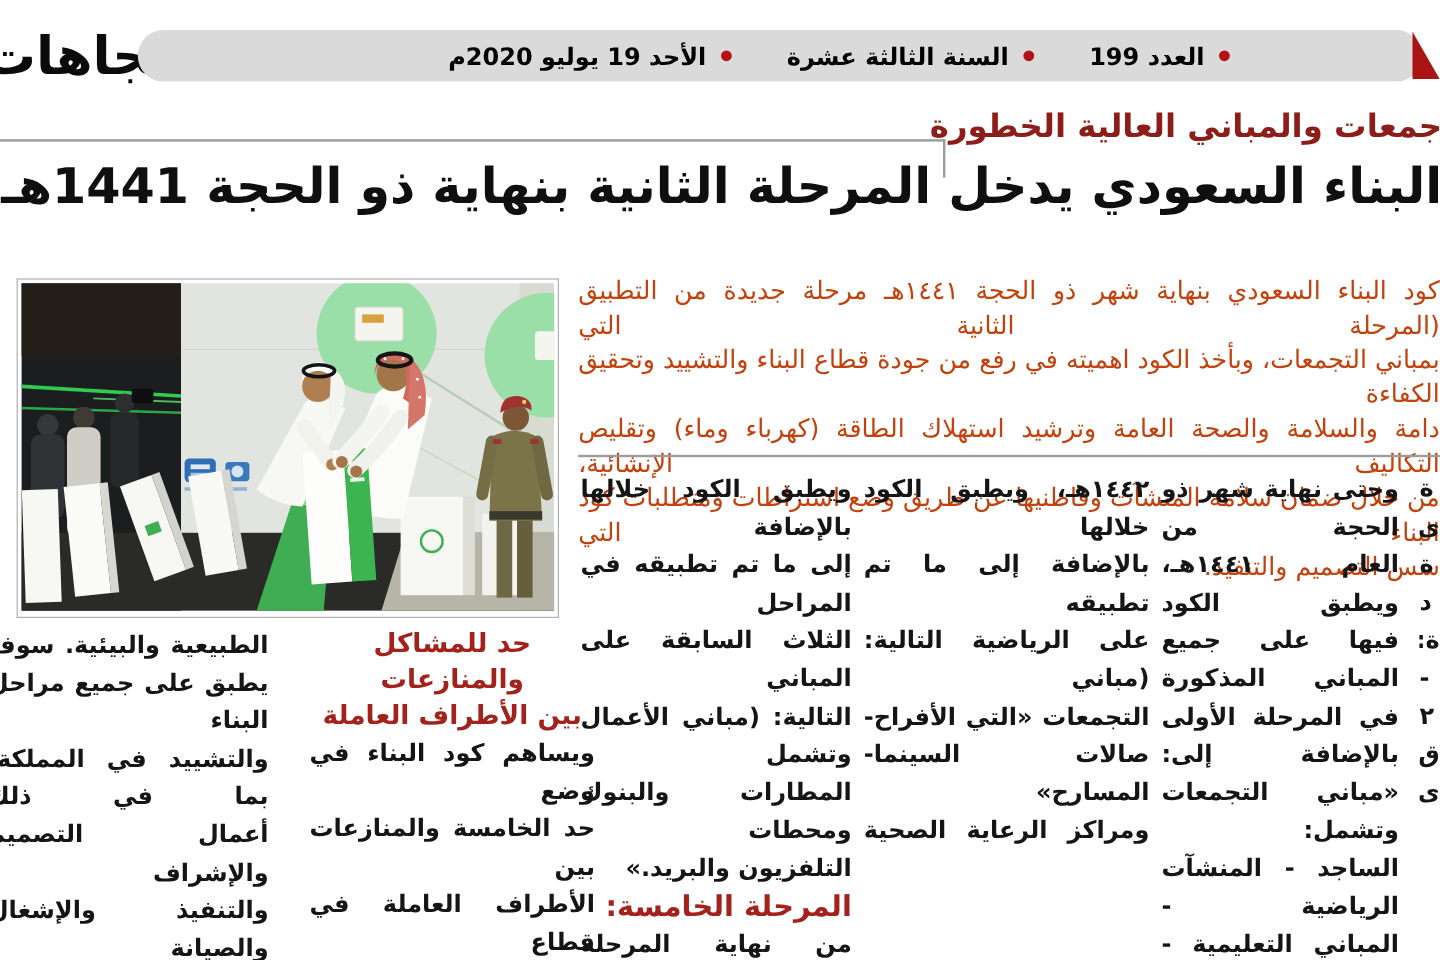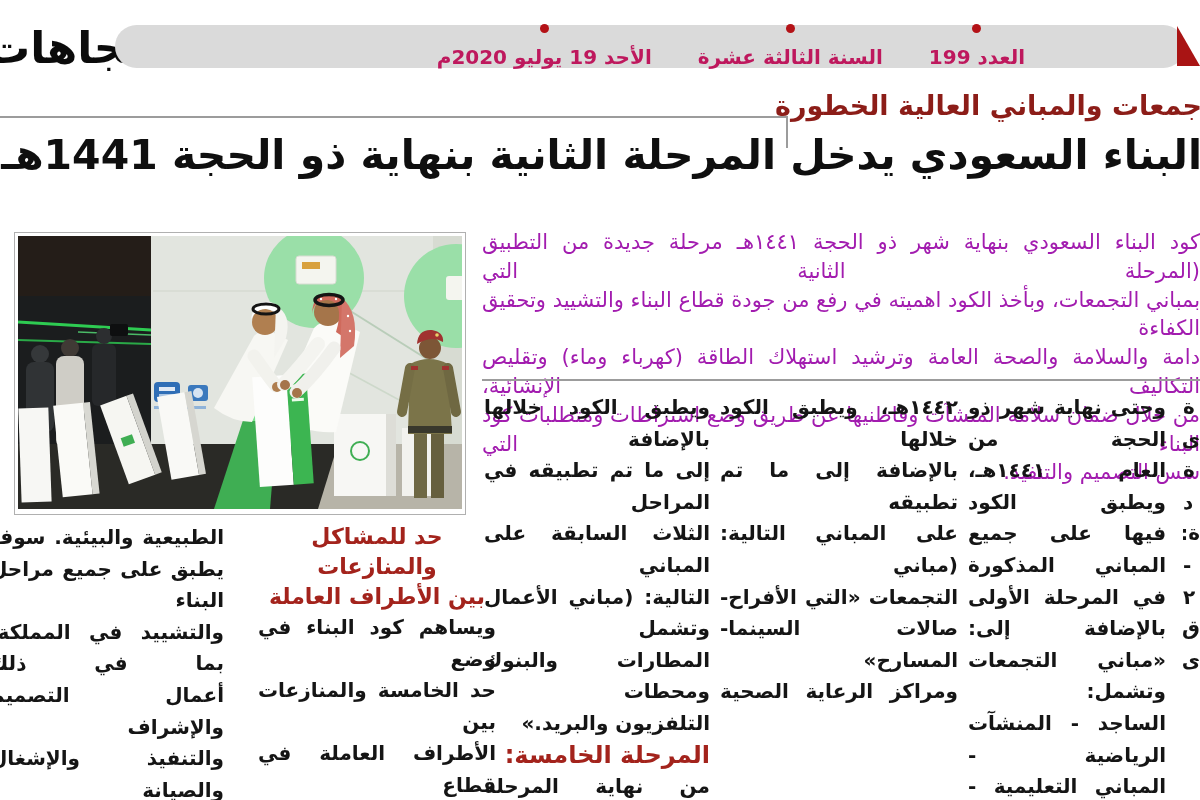--- a/index.html
+++ b/index.html
@@ -4,31 +4,31 @@
 <style>
   html,body{margin:0;padding:0;background:#ffffff;}
   #page{
     position:relative;width:1200px;height:800px;overflow:hidden;background:#ffffff;
     font-family:"DejaVu Sans",sans-serif;direction:rtl;
   }
   
   .brand{position:absolute;left:-14px;top:22px;font-size:44px;font-weight:bold;color:#0b0b0b;direction:rtl;white-space:nowrap;}
   .pill{position:absolute;left:115px;top:25px;width:1070px;height:43px;background:#dadada;border-radius:22px;display:flex;align-items:center;}
   .pill-items{display:flex;align-items:center;gap:46px;padding-right:160px;width:100%;box-sizing:border-box;direction:rtl;justify-content:flex-start;}
-  .pill-item{display:flex;align-items:center;gap:12px;font-size:20px;font-weight:bold;color:#be185d;white-space:nowrap;flex-direction:column;}
+  .pill-item{display:flex;align-items:center;gap:12px;font-size:20px;font-weight:bold;color:#000000;white-space:nowrap;}
   .dot{width:9px;height:9px;border-radius:50%;background:#b41217;flex:0 0 auto;}
   .corner-flag{position:absolute;right:0;top:26px;width:23px;height:40px;background:#a91414;clip-path:polygon(0 0,0 100%,100% 100%);}
   
   .kicker{position:absolute;right:-2px;top:90px;font-size:27px;font-weight:bold;color:#8c1d18;white-space:nowrap;}
   .kicker-rule-h{position:absolute;left:0;top:116px;width:788px;height:2px;background:#9c9c9c;}
   .kicker-rule-v{position:absolute;left:786px;top:116px;width:2px;height:32px;background:#9c9c9c;}
   .headline{position:absolute;right:-2px;top:126px;margin:0;font-size:41px;font-weight:bold;color:#0f0f0f;white-space:nowrap;line-height:1.45;}
   
   .lede{position:absolute;left:482px;top:228px;width:718px;direction:rtl;}
-  .lede-line{font-size:21px;line-height:28.8px;color:#a21caf;text-align:justify;text-align-last:justify;}
+  .lede-line{font-size:21px;line-height:28.8px;color:#c2410c;text-align:justify;text-align-last:justify;}
   .lede-line.end{text-align-last:right;}
   .col-rule{position:absolute;left:482px;top:379px;width:718px;height:2px;background:#9c9c9c;}
   
   .photo{position:absolute;left:14px;top:232px;margin:0;width:452px;height:283px;background:#fff;border:1px solid #b0b0b0;box-sizing:border-box;padding:3px;}
   .photo svg{display:block;width:444px;height:273px;}
   
   .col{position:absolute;top:392px;direction:rtl;}
   .colA{right:34px;width:198px;}
   .colB{right:242px;width:238px;}
   .colC{right:490px;width:226px;}
@@ -205,21 +205,21 @@
       <div class="col-line">العام ١٤٤١هـ، ويطبق الكود</div>
       <div class="col-line">فيها على جميع المباني المذكورة</div>
       <div class="col-line">في المرحلة الأولى بالإضافة إلى:</div>
       <div class="col-line">«مباني التجمعات وتشمل:</div>
       <div class="col-line">الساجد - المنشآت الرياضية -</div>
       <div class="col-line">المباني التعليمية - المجمعات</div>
     </div>
   <div class="col colB">
       <div class="col-line">١٤٤٢هـ، ويطبق الكود خلالها</div>
       <div class="col-line">بالإضافة إلى ما تم تطبيقه</div>
-      <div class="col-line">على المباني التالية: (مباني</div>
+      <div class="col-line">على الرياضية التالية: (مباني</div>
       <div class="col-line">التجمعات «التي الأفراح-</div>
       <div class="col-line">صالات السينما- المسارح»</div>
       <div class="col-line">ومراكز الرعاية الصحية</div>
     </div>
   <div class="col colC">
       <div class="col-line">ويطبق الكود خلالها بالإضافة</div>
       <div class="col-line">إلى ما تم تطبيقه في المراحل</div>
       <div class="col-line">الثلاث السابقة على المباني</div>
       <div class="col-line">التالية: (مباني الأعمال وتشمل</div>
       <div class="col-line">المطارات والبنوك ومحطات</div>

